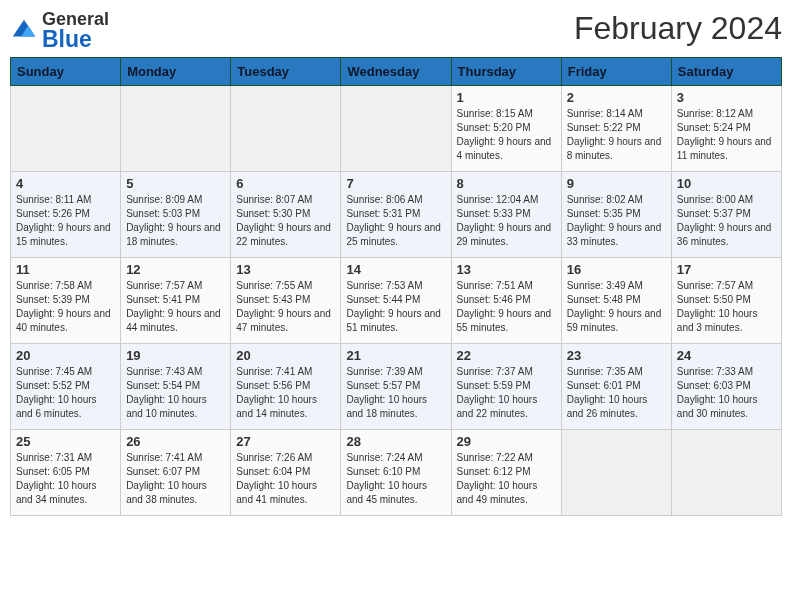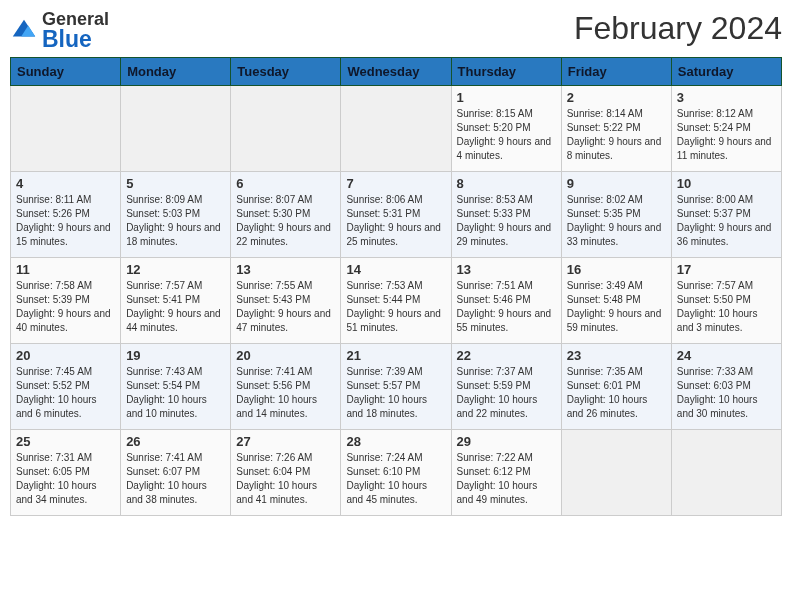--- a/index.html
+++ b/index.html
@@ -169,21 +169,21 @@
 Daylight: 9 hours and 22 minutes.</div>
         </td>
         <td>
           <span class="day-number">7</span>
           <div class="day-info">Sunrise: 8:06 AM
 Sunset: 5:31 PM
 Daylight: 9 hours and 25 minutes.</div>
         </td>
         <td>
           <span class="day-number">8</span>
-          <div class="day-info">Sunrise: 8:53 AM
+          <div class="day-info">Sunrise: 12:04 AM
 Sunset: 5:33 PM
 Daylight: 9 hours and 29 minutes.</div>
         </td>
         <td>
           <span class="day-number">9</span>
           <div class="day-info">Sunrise: 8:02 AM
 Sunset: 5:35 PM
 Daylight: 9 hours and 33 minutes.</div>
         </td>
         <td>

